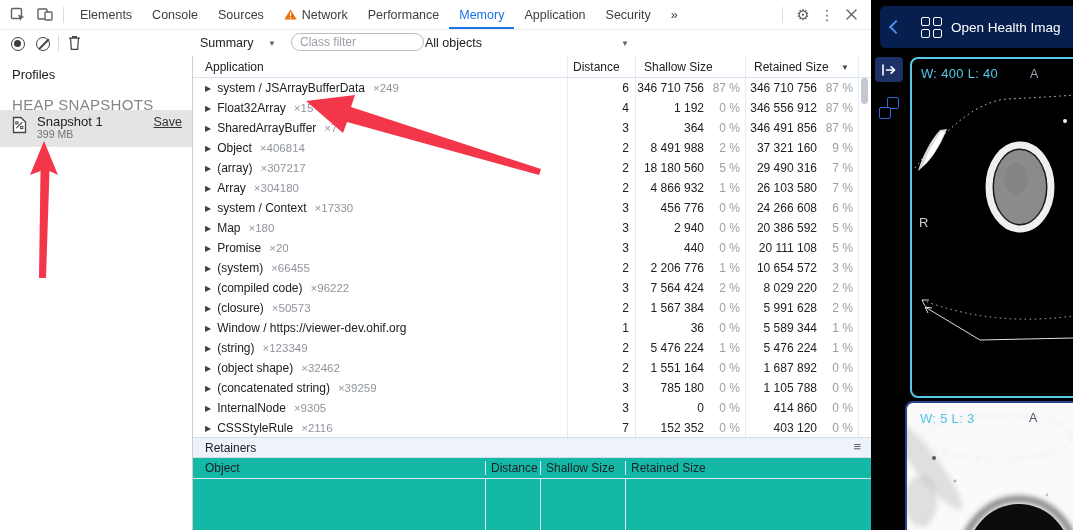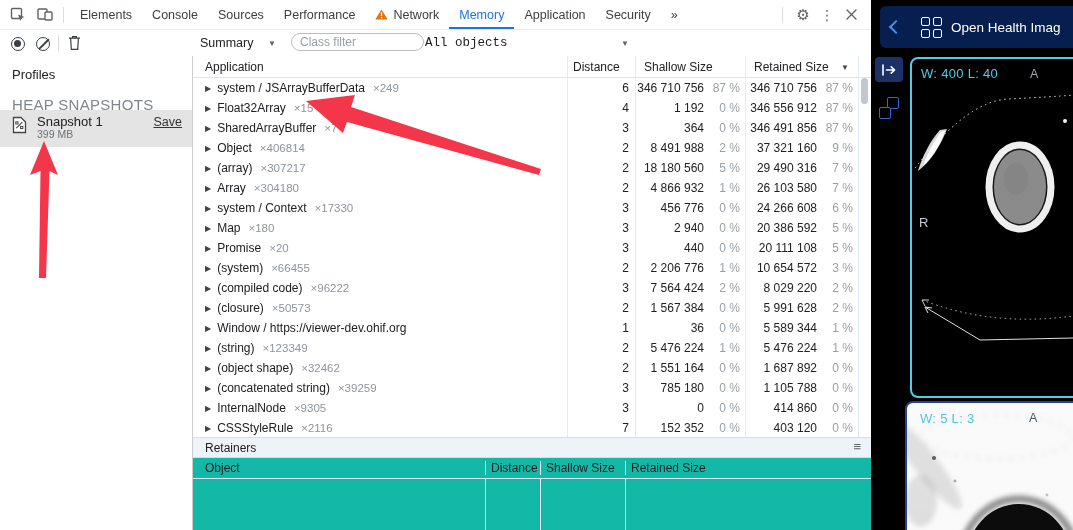--- a/index.html
+++ b/index.html
@@ -27,21 +27,21 @@
   .rec::after{content:"";position:absolute;left:2.4px;top:2.4px;width:7px;height:7px;background:#3c4043;border-radius:50%;}
   .blk{position:absolute;left:36px;top:7px;width:12px;height:12px;border:1.5px solid #3c4043;border-radius:50%;}
   .blk::after{content:"";position:absolute;left:6.2px;top:-1px;width:1.6px;height:14px;background:#3c4043;transform:rotate(45deg);}
   .t2-sep{position:absolute;left:58px;top:5px;width:1px;height:16px;background:#dcdcdc;}
   .trash{position:absolute;left:68px;top:5px;}
   .summary{position:absolute;left:200px;top:6px;font-size:12.5px;color:#202124;}
   .caret{font-size:8px;color:#5f6368;position:absolute;}
   .caret.sm-caret{left:268px;top:9px;}
   .classfilter{position:absolute;left:291px;top:3px;width:115px;height:16px;border:1px solid #bdbdbd;border-radius:9px;padding:0 8px;font-size:12px;color:#202124;outline:none;font-family:"Liberation Sans",sans-serif;}
   .classfilter::placeholder{color:#9aa0a6;}
-  .allobjects{position:absolute;left:425px;top:6px;font-size:12.5px;color:#202124;font-family:Liberation Mono, monospace;}
+  .allobjects{position:absolute;left:425px;top:6px;font-size:12.5px;color:#202124;}
   .caret.ao-caret{left:621px;top:9px;}
 
   .sidebar{position:absolute;left:0;top:56px;width:192px;height:474px;background:#fff;border-right:1px solid #cdcdcd;}
   .profiles{position:absolute;left:12px;top:11px;font-size:13px;color:#202124;}
   .heaplbl{position:absolute;left:12px;top:40px;font-size:15px;color:#80868b;letter-spacing:.3px;}
   .snapitem{position:absolute;left:0;top:54px;width:192px;height:37px;background:#e4e4e4;}
   .snapicon{position:absolute;left:12px;top:6px;}
   .snapname{position:absolute;left:37px;top:4px;font-size:13px;color:#202124;}
   .snapsize{position:absolute;left:37px;top:18px;font-size:10.5px;color:#6e7378;}
   .save{position:absolute;right:10px;top:5px;font-size:12.5px;color:#333;text-decoration:underline;cursor:pointer;}
@@ -126,32 +126,32 @@
       <div class="tab">
           <span>Elements</span>
         </div>
       <div class="tab">
           <span>Console</span>
         </div>
       <div class="tab">
           <span>Sources</span>
         </div>
       <div class="tab">
-          <span>Performance</span>
-        </div>
-      <div class="tab">
         <span class="warn">
           <svg width="13" height="11" viewBox="0 0 13 11">
               <path d="M6.5 .6L12.7 10.5H.3Z" fill="#e8710a"></path>
               <rect x="5.85" y="3.4" width="1.3" height="3.7" fill="#fff"></rect>
               <rect x="5.85" y="8" width="1.3" height="1.4" fill="#fff"></rect>
             </svg>
         </span>
         <span>Network</span>
       </div>
+      <div class="tab">
+          <span>Performance</span>
+        </div>
       <div class="tab active">
           <span>Memory</span>
         </div>
       <div class="tab">
           <span>Application</span>
         </div>
       <div class="tab">
           <span>Security</span>
         </div>
       <div class="tab">

